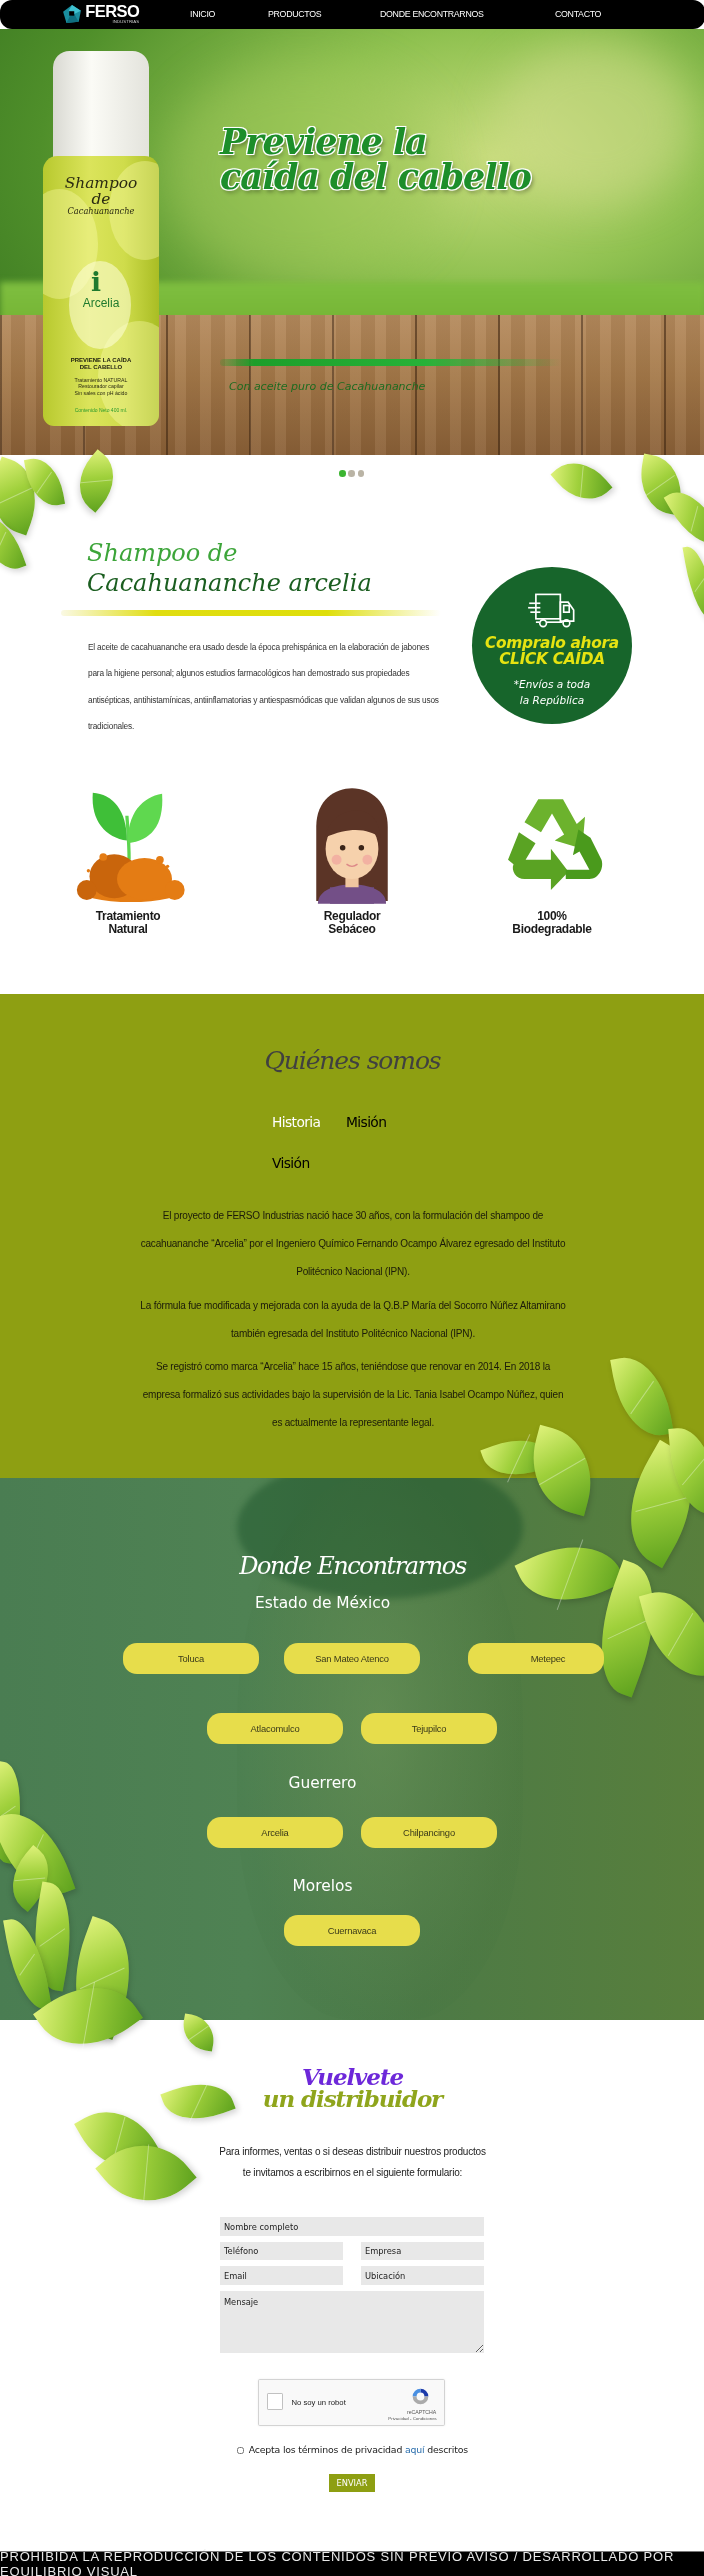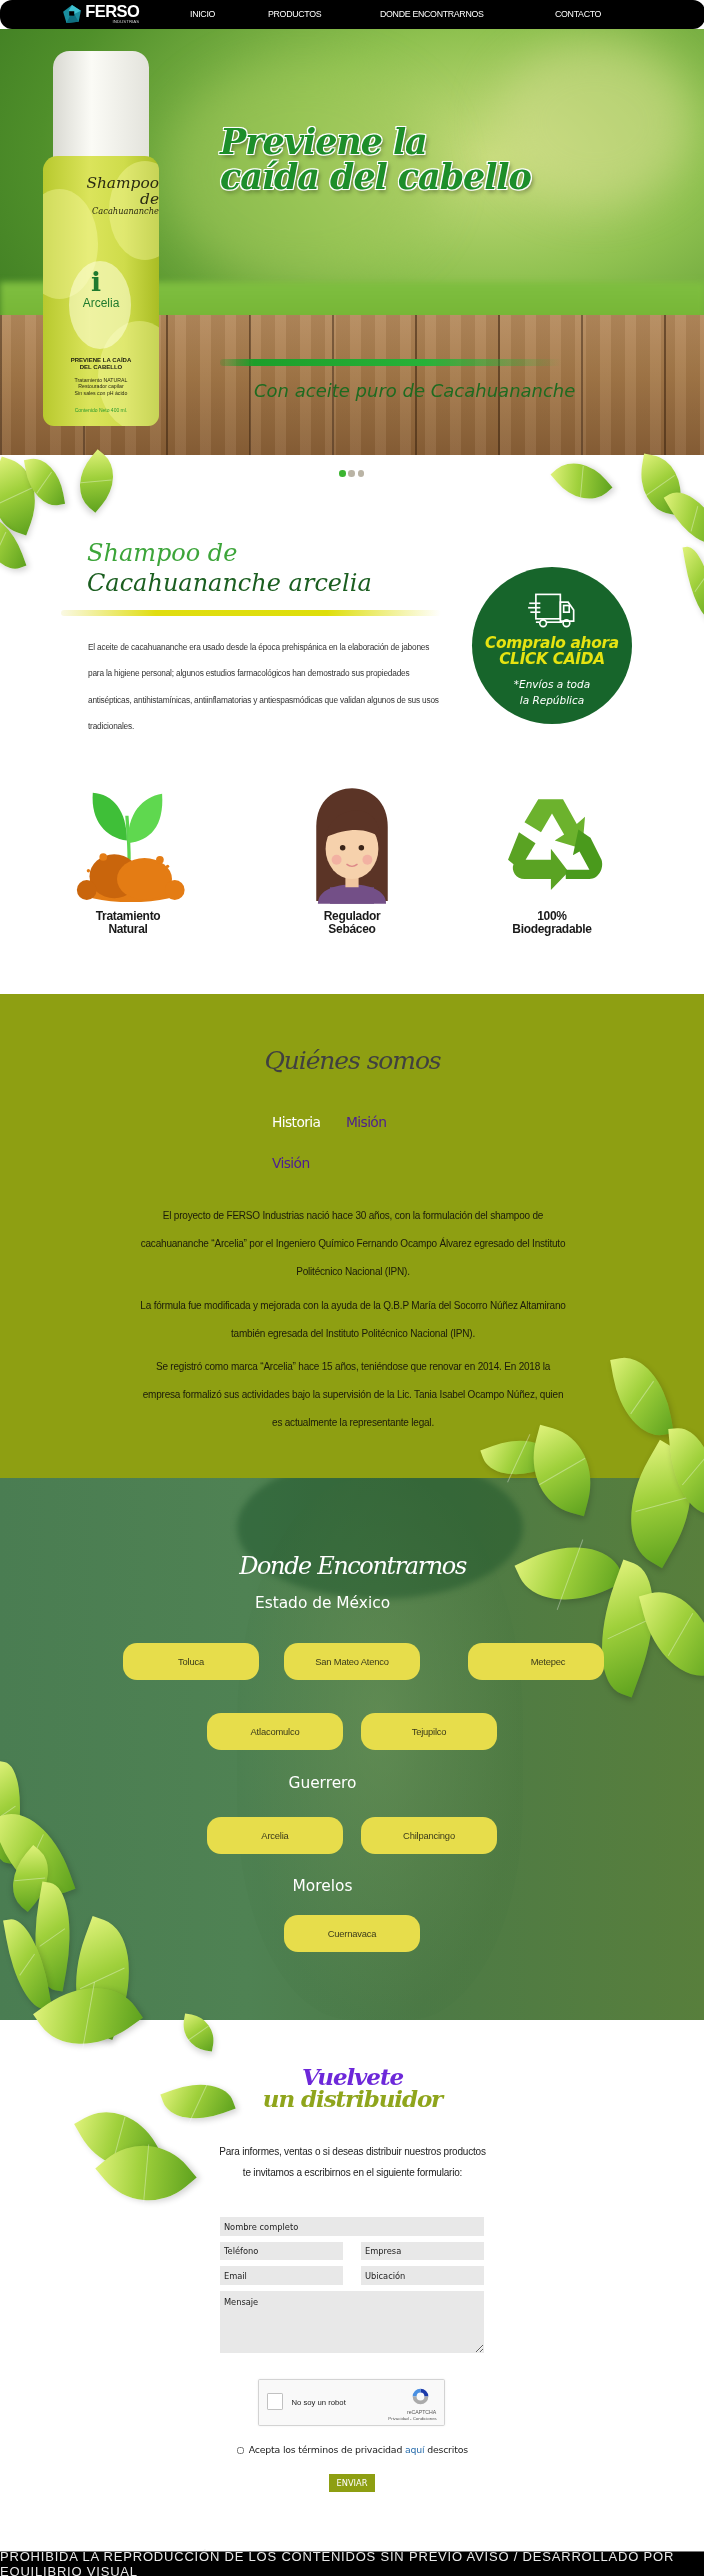--- a/index.html
+++ b/index.html
@@ -25,33 +25,33 @@
     background:
       repeating-linear-gradient(90deg, rgba(60,35,15,0.55) 0 1.7px, transparent 1.7px 83px),
       linear-gradient(180deg, #b58a5c 0%, #a47848 45%, #8a6037 100%); }
   .hero-deck::before { content:""; position:absolute; inset:0;
     background: repeating-linear-gradient(90deg, rgba(255,255,255,0.06) 0 11px, rgba(0,0,0,0.05) 11px 25px); }
 
   .bottle { position: absolute; left: 43px; top: 21.5px; width: 116px; height: 375px; }
   .bottle-cap { position: absolute; left: 10px; top: 0; width: 96px; height: 116px; background: linear-gradient(90deg,#d9d9d2,#fbfbf6 40%,#e3e3dc); border-radius: 16.5px 16.5px 6.6px 6.6px; }
   .bottle-body { position: absolute; left: 0; top: 105px; width: 116px; height: 270px; background: linear-gradient(90deg,#b8c92e,#dbe45b 40%,#cfdc4b 70%,#a9bd24); border-radius: 14.3px 14.3px 11px 11px; overflow: hidden; }
   .bottle-body .swirl { position: absolute; border-radius: 50%; background: rgba(255,255,180,0.35); }
-  .bottle-title { position: absolute; left: 0; width: 116px; text-align: right; top: 19px; font-family: "DejaVu Serif", serif; font-style: italic; color: #2a2a12; font-size: 15.4px; line-height: 1.05; }
+  .bottle-title { position: absolute; left: 0; width: 116px; text-align: center; top: 19px; font-family: "DejaVu Serif", serif; font-style: italic; color: #2a2a12; font-size: 15.4px; line-height: 1.05; }
   .bottle-title .small { font-size: 8.3px; display: block; }
   .bottle-oval { position: absolute; left: 26.4px; top: 105px; width: 62px; height: 88px; border-radius: 50%; background: rgba(255,255,220,0.55); }
   .bottle-brand { position: absolute; left: 0; width: 116px; text-align: center; top: 140px; color: #1f7a2e; font-size: 12px; }
   .bottle-i { position: absolute; left: 48px; top: 110px; color: #1f7a2e; font-size: 26.4px; font-weight: bold; font-family: "DejaVu Serif", serif; }
   .bottle-claim { position: absolute; left: 0; width: 116px; text-align: center; top: 201px; font-size: 6px; font-weight: bold; color: #1b1b0e; line-height: 1.3; }
   .bottle-sub { position: absolute; left: 0; width: 116px; text-align: center; top: 221px; font-size: 5.2px; color: #2a2a12; line-height: 1.25; }
   .bottle-net { position: absolute; left: 0; width: 116px; text-align: center; top: 251px; font-size: 5px; color: #2c9b2c; }
 
   .hero-h1 { position: absolute; left: 220px; top: 95px; width: 342px; font-family: "DejaVu Serif", serif; font-style: italic; font-weight: bold; color: #1d8e2a; font-size: 35px; line-height: 1.0; letter-spacing: -1.1px;
     text-shadow: 0 0 1.7px #fff, 0 0 1.7px #fff, 1.1px 1.1px 0 #fff, -1.1px -1.1px 0 #fff, 1.1px -1.1px 0 #fff, -1.1px 1.1px 0 #fff, 2.2px 3.3px 4.4px rgba(0,0,0,0.35); }
   .hero-stroke { position: absolute; left: 220px; top: 330px; width: 342px; height: 6.6px; background: linear-gradient(90deg, rgba(30,150,30,0.2), #1c9e2a 10%, #27b238 60%, rgba(40,170,50,0)); border-radius: 3.3px; }
-  .hero-sub { position: absolute; left: 229px; top: 351px; font-size: 18px; color: #1e6b20; font-style: italic; font-family: "DejaVu Sans", sans-serif; letter-spacing: 0px; margin-left: 25px; }
+  .hero-sub { position: absolute; left: 229px; top: 351px; font-size: 11px; color: #1e6b20; font-style: italic; font-family: "DejaVu Sans", sans-serif; letter-spacing: 0px; }
 
   
   .dots { position: absolute; top: 470px; left: 339px; display: flex; gap: 2.8px; }
   .dot { width: 6.6px; height: 6.6px; border-radius: 50%; background: #bab4a5; }
   .dot.active { background: #3cb531; }
 
   
   .leaf { position: absolute; border-radius: 0 80% 0 80%; background: linear-gradient(135deg,#dff27a 0%, #9fd03b 45%, #5ea21e 100%); box-shadow: 1.7px 3.3px 6.6px rgba(0,0,0,0.18); }
   .leaf::after { content:""; position:absolute; left:10%; top:50%; width:80%; height:1.1px; background: rgba(255,255,255,0.35); transform: rotate(-45deg); }
 
@@ -70,32 +70,32 @@
   
   .feature { position: absolute; top: 777px; width: 132px; text-align: center; }
   .feature-icon { width: 132px; height: 127px; position: relative; }
   .feature-label { font-size: 12px; font-weight: bold; color: #1a1a1a; line-height: 1.05; margin-top: 4.4px; font-family: "Liberation Sans", sans-serif; letter-spacing: -0.3px; }
 
   
   .quienes { position: absolute; left: 0; top: 994px; width: 705px; height: 484px; background: #8e9f12; }
   .q-title { position: absolute; left: 0; width: 705px; text-align: center; top: 52px; font-family: "DejaVu Serif", serif; font-style: italic; font-size: 25px; color: #404040; letter-spacing: -1.1px; }
   .q-tab { position: absolute; font-size: 13.8px; font-family: "DejaVu Sans", sans-serif; cursor: pointer; letter-spacing: -0.6px; }
   .q-tab.active { color: #ffffff; }
-  .q-tab.inactive { color: #4c1d95; }
+  .q-tab.inactive { color: #000000; }
   .q-text { position: absolute; left: 138px; top: 1202px; width: 430px; text-align: center; font-size: 10px; line-height: 28px; color: #1a1a0a; font-family: "Liberation Sans", sans-serif; letter-spacing: -0.2px; }
   .q-text p { margin-bottom: 5.5px; }
 
   
   .donde { position: absolute; left: 0; top: 1478px; width: 705px; height: 542px; overflow: hidden;
     background: linear-gradient(90deg, #4a7d52 0%, #4f8253 35%, #4d7a46 60%, #587f3c 100%); }
   .donde-face { position: absolute; left: 237px; top: 0; width: 286px; height: 542px; border-radius: 45% 45% 40% 40%; background: radial-gradient(ellipse at 50% 45%, rgba(110,150,90,0.55), rgba(60,110,60,0.1) 70%); }
   .donde-hair { position: absolute; left: 237px; top: -22px; width: 286px; height: 143px; border-radius: 50%; background: rgba(25,80,40,0.45); filter: blur(3.3px); }
   .d-title { position: absolute; left: 0; width: 705px; text-align: center; top: 1552px; font-family: "DejaVu Serif", serif; font-style: italic; font-size: 24px; color: #ffffff; letter-spacing: -1.4px; }
   .d-state { position: absolute; left: 0; width: 645px; text-align: center; font-size: 15.4px; color: #ffffff; font-family: "DejaVu Sans", sans-serif; letter-spacing: 0; }
-  .city-btn { position: absolute; width: 136px; height: 37px; background: #e7dd4b; border-radius: 14px; display: flex; align-items: center; justify-content: center; font-size: 9.4px; color: #3b3b1a; font-family: "Liberation Sans", sans-serif; cursor: pointer; letter-spacing: -0.2px; }
+  .city-btn { position: absolute; width: 136px; height: 31px; background: #e7dd4b; border-radius: 14px; display: flex; align-items: center; justify-content: center; font-size: 9.4px; color: #3b3b1a; font-family: "Liberation Sans", sans-serif; cursor: pointer; letter-spacing: -0.2px; }
 
   
   .dist-title { position: absolute; left: 0; width: 705px; text-align: center; top: 2066px; font-family: "DejaVu Serif", serif; font-style: italic; font-weight: bold; font-size: 23px; line-height: 0.95; letter-spacing: -1.1px; }
   .dist-title .l1 { color: #6d28d9; display: block; }
   .dist-title .l2 { color: #8fa51c; display: block; }
   .dist-text { position: absolute; left: 0; width: 705px; text-align: center; top: 2141px; font-size: 10px; line-height: 21px; color: #222; font-family: "Liberation Sans", sans-serif; letter-spacing: -0.2px; }
   .dist-text .w { display: block; width: 275px; margin: 0 auto; }
 
   .field { position: absolute; background: #e8e8e8; border: none; font-family: "DejaVu Sans", sans-serif; font-size: 8.3px; color: #222; padding: 0 3.9px; outline: none; }
   .field::placeholder { color: #222; }

